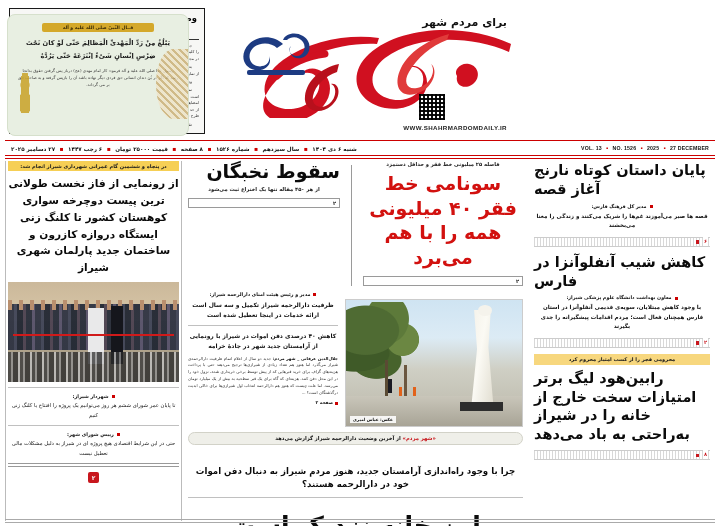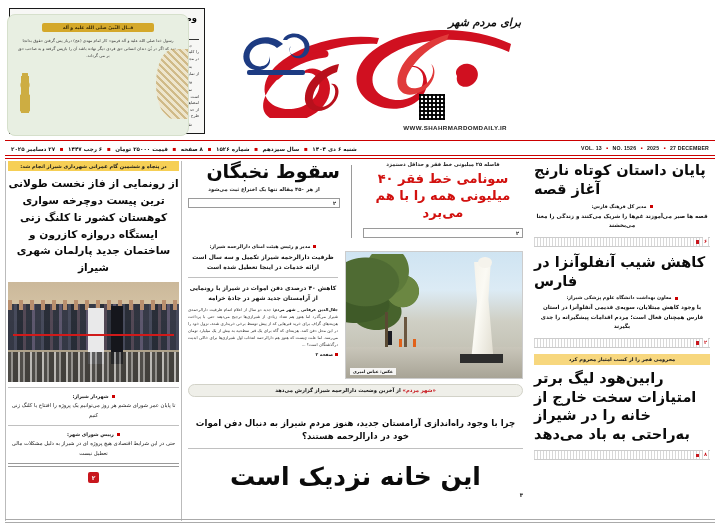--- a/index.html
+++ b/index.html
@@ -24,21 +24,21 @@
   .tl-title{
     font-size:8.4px;font-weight:bold;text-align:center;line-height:1.35;
     border-bottom:1px solid #333;padding-bottom:3px;margin-bottom:3px;color:#000;
   }
   .tl-body{font-size:4.1px;line-height:1.62;text-align:justify;color:#2a2a2a;}
   .tl-body p{margin:0 0 1.5px 0;text-indent:7px;}
 
   
   .masthead{position:absolute;left:200px;top:0;width:320px;height:136px;}
   .mh-tag{
-    position:absolute;right:4px;top:12px;font-size:11px;font-weight:bold;color:#111;font-style:italic;
+    position:absolute;right:18px;top:12px;font-size:11px;font-weight:bold;color:#111;
   }
   .mh-name{
     position:absolute;right:8px;top:14px;width:300px;height:100px;
   }
   .mh-url{
     position:absolute;right:18px;bottom:9px;font-size:6.2px;letter-spacing:.4px;
     color:#222;font-family:"Liberation Sans",sans-serif;direction:ltr;font-weight:bold;
   }
   .qr{
     position:absolute;right:80px;bottom:20px;width:26px;height:26px;
@@ -132,21 +132,21 @@
     font-size:6px;font-weight:bold;display:flex;align-items:center;justify-content:center;
     margin:0 auto;
   }
 
   
   .mid-top{display:flex;gap:8px;}
   .mid-top-r{flex:1;}
   .mid-top-l{width:152px;}
   .sub-small{font-size:5.2px;text-align:center;color:#222;margin-bottom:3px;font-weight:bold;}
   .head-black{font-size:19px;font-weight:bold;text-align:right;line-height:1.12;color:#0b0b0b;letter-spacing:-.3px;}
-  .head-red{font-size:13px;font-weight:bold;text-align:center;line-height:1.3;color:#d2110f;}
+  .head-red{font-size:19px;font-weight:bold;text-align:center;line-height:1.3;color:#d2110f;}
   .head-red-wrap{padding-top:1px;}
   .minibar{
     height:8px;border:1px solid #9a9a9a;margin-top:6px;position:relative;background:#fff;
   }
   .minibar span{
     position:absolute;right:3px;top:0;font-size:5px;color:#111;line-height:8px;font-weight:bold;
   }
   .vrule{width:1px;background:#9a9a9a;margin:4px 3px 0 3px;}
 
   .photo-mon{
@@ -255,20 +255,21 @@
           </g>
         </svg>
       </div>
       <div class="qr"></div>
       <div class="mh-url">WWW.SHAHRMARDOMDAILY.IR</div>
     </div>
 
     <div class="hadith-wrap">
       <div class="hadith">
         <div class="hd-head">قــال النّبیّ صلی الله علیه و آله</div>
+        <div class="hd-ar">یَبْلُغُ مِنْ رَدِّ الْمَهْدیِّ الْمَظالِمَ حَتّی لَوْ کانَ تَحْتَ ضِرْسِ اِنْسانٍ شَیْءٌ اِنْتَزَعَهُ حَتّی یَرُدَّهُ</div>
         <div class="hd-fa">رسول خدا صلی الله علیه و آله فرمود: کار امام مهدی (عج) درباز پس گرفتن حقوق بدانجا رسد که اگر در بُن دندان انسانی حق فردی دیگر نهاده باشد آن را بازپس گرفته و به صاحب حق بر می گرداند.</div>
         <div class="hd-orn"></div>
         <div class="hd-orn2"></div>
       </div>
     </div>
   </div>
 
   <div class="datebar">
     <div class="date-en">
       <span>VOL. 13</span>

